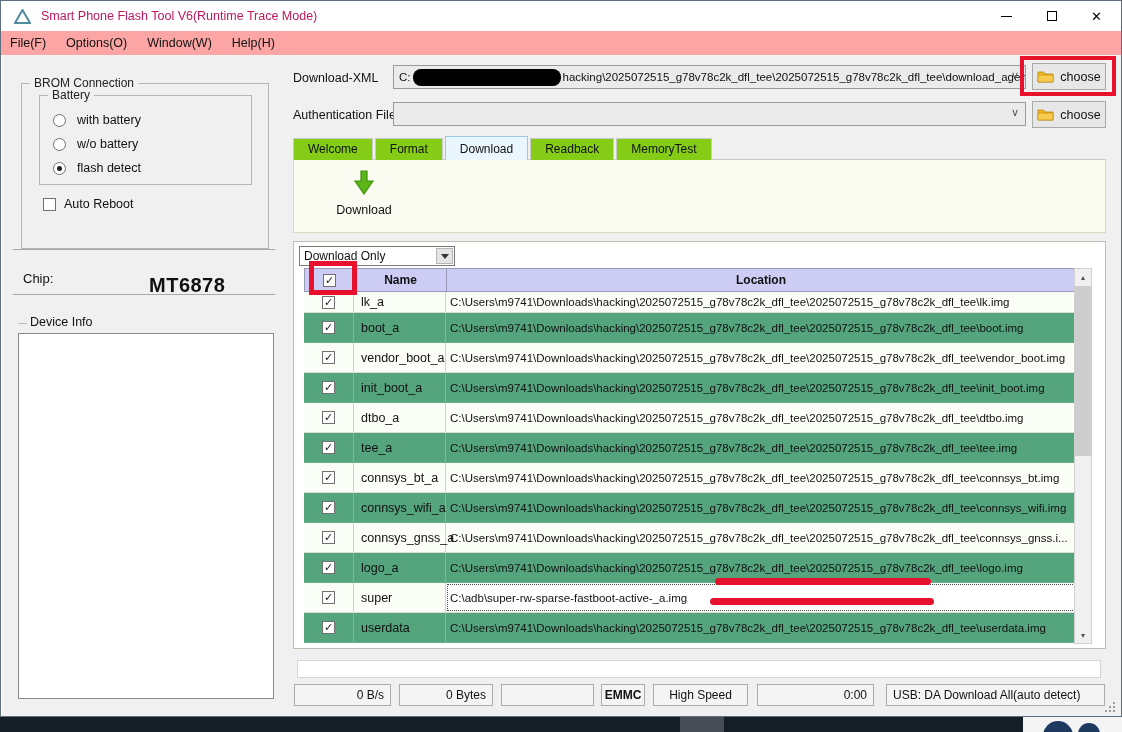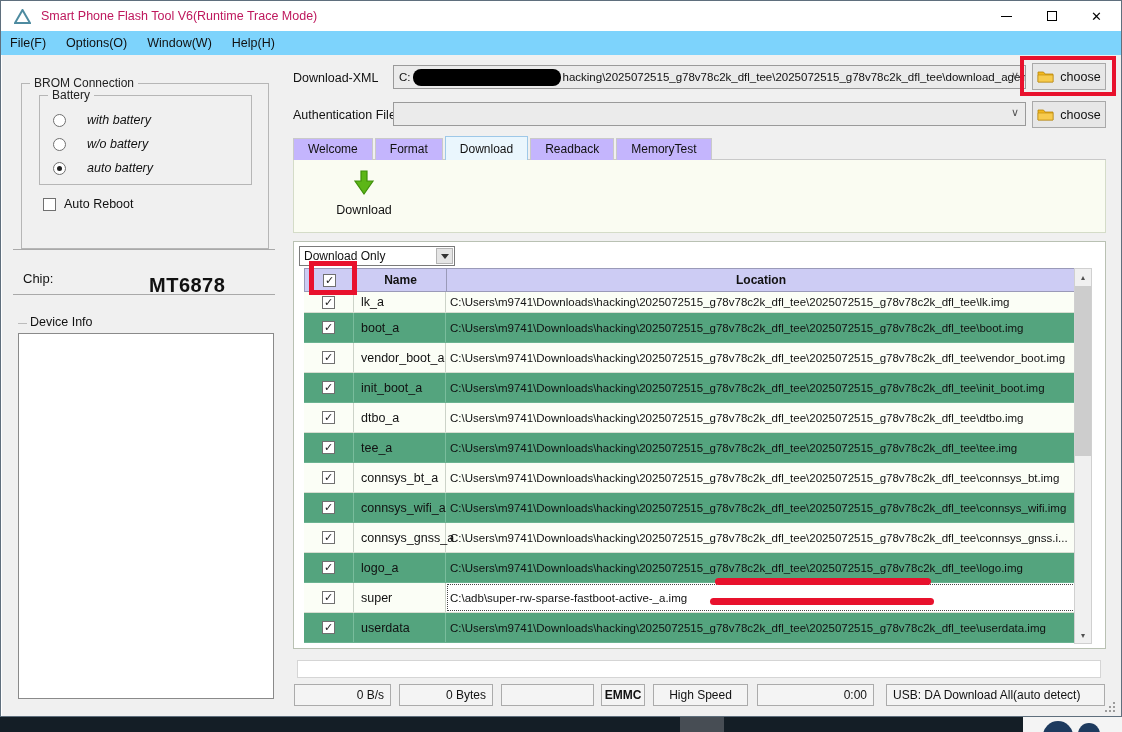--- a/index.html
+++ b/index.html
@@ -10,47 +10,47 @@
   
   .window { position:absolute; left:0; top:0; width:1122px; height:717px; background:#fff; border:1px solid #5f6f7d; }
   .titlebar { position:absolute; left:0; top:0; width:100%; height:30px; background:#fff; display:flex; align-items:center; }
   .app-icon { margin:0 10px 0 13px; width:17px; height:15px; }
   .title-text { font-size:12.5px; color:#be185d; }
   .win-btns { position:absolute; right:2px; top:0; height:30px; display:flex; }
   .win-btn { width:45px; height:30px; display:flex; align-items:center; justify-content:center; color:#000; cursor:default; }
   .glyph-min { width:11px; height:1px; background:#000; display:block; }
   .glyph-max { width:10px; height:10px; border:1px solid #000; display:block; }
   .glyph-close { font-size:13px; line-height:13px; }
-  .menubar { position:absolute; left:0; top:30px; width:100%; height:24px; background:#7dd3fc; display:flex; align-items:center; }
+  .menubar { position:absolute; left:0; top:30px; width:100%; height:24px; background:#fca5a5; display:flex; align-items:center; }
   .menu-item { padding:4px 10px; font-size:12.5px; }
   .menu-item:first-child { padding-left:9px; }
   .body-bg { position:absolute; left:1px; top:54px; width:1119px; height:661px; background:#f0f0f0; }
 
   
   .groupbox { position:absolute; border:1px solid #b6b6b6; }
   .groupbox > .legend { position:absolute; top:-8px; left:8px; background:#f0f0f0; padding:0 4px; font-size:12px; color:#222; white-space:nowrap; }
-  .radio { display:flex; align-items:center; gap:21px; font-size:12.5px;font-style:italic; }
+  .radio { display:flex; align-items:center; gap:11px; font-size:12.5px; }
   .radio .dot { width:13px; height:13px; border:1px solid #707070; border-radius:50%; background:#fff; position:relative; flex:none; }
   .radio.sel .dot::after { content:""; position:absolute; left:3px; top:3px; width:5px; height:5px; border-radius:50%; background:#222; }
   .cb { width:13px; height:13px; border:1px solid #707070; background:#fff; display:inline-flex; align-items:center; justify-content:center; font-size:11px; line-height:11px; color:#222; flex:none; }
   .combo { position:absolute; background:#ebebeb; border:1px solid #9a9a9a; display:flex; align-items:center; overflow:hidden; }
   .combo .chev { position:absolute; right:6px; top:50%; transform:translateY(-58%); color:#555; font-size:11px; }
   .combo .chev::before { content:"\2228"; }
   .btn { position:absolute; background:#e7e7e7; border:1px solid #a9a9a9; display:flex; align-items:center; justify-content:center; gap:6px; font-size:12.5px; }
 
   
   .lbl { position:absolute; font-size:12.5px; }
   .chip-value { position:absolute; font-weight:bold; font-size:20px; letter-spacing:0.5px; }
   .hr { position:absolute; height:1px; background:#a9a9a9; }
   .device-box { position:absolute; background:#fff; border:1px solid #8a8a8a; }
   .legend-tick { position:absolute; height:1px; background:#bcbcbc; }
 
   
   .tabs { position:absolute; left:292px; top:137px; width:813px; height:22px; display:flex; border-bottom:1px solid #c9c9c9; }
-  .tab { padding:3px 14px 0 14px; font-size:12px; border:1px solid #c9c9c9; border-bottom:none; background:#c4b5fd; margin-right:2px; height:22px; }
+  .tab { padding:3px 14px 0 14px; font-size:12px; border:1px solid #c9c9c9; border-bottom:none; background:#84cc16; margin-right:2px; height:22px; }
   .tab.active { background:#eaf6fd; border-color:#9ec8e8; height:24px; margin-top:-2px; padding-top:5px; position:relative; z-index:2; }
 
   
   .toolbar { position:absolute; left:292px; top:159px; width:813px; height:73px; background:#fafcf2; border:1px solid #d4dcc8; border-top:none; }
   .tool { position:absolute; width:80px; text-align:center; }
   .tool .ticon { display:inline-block; height:26px; }
   .tool .tlabel { display:block; margin-top:4px; font-size:12.5px; }
   .tool.disabled .tlabel { color:#9a9a9a; }
   .stop-circle { width:20px; height:20px; border:3px solid #c3c3c3; border-radius:50%; margin:2px auto 0; display:flex; align-items:center; justify-content:center; }
   .stop-circle .sq { width:7px; height:7px; background:#c3c3c3; }
@@ -154,21 +154,21 @@
     <div class="radio" style="position:absolute; left:52px; top:112px;">
       <span class="dot"></span>
       <span>with battery</span>
     </div>
     <div class="radio" style="position:absolute; left:52px; top:136px;">
       <span class="dot"></span>
       <span>w/o battery</span>
     </div>
     <div class="radio sel" style="position:absolute; left:52px; top:160px;">
       <span class="dot"></span>
-      <span>auto battery</span>
+      <span>flash detect</span>
     </div>
     <div style="position:absolute; left:42px; top:196px; display:flex; align-items:center; gap:8px;">
       <span class="cb"></span>
       <span style="font-size:12.5px;">Auto Reboot</span>
     </div>
 
     <div class="hr" style="left:12px; top:248px; width:262px;"></div>
     <span class="lbl" style="left:22px; top:270px; font-size:13px;">Chip:</span>
     <span class="chip-value" style="left:148px; top:262px;margin-top:11px;">MT6878</span>
     <div class="hr" style="left:12px; top:293px; width:262px;"></div>

